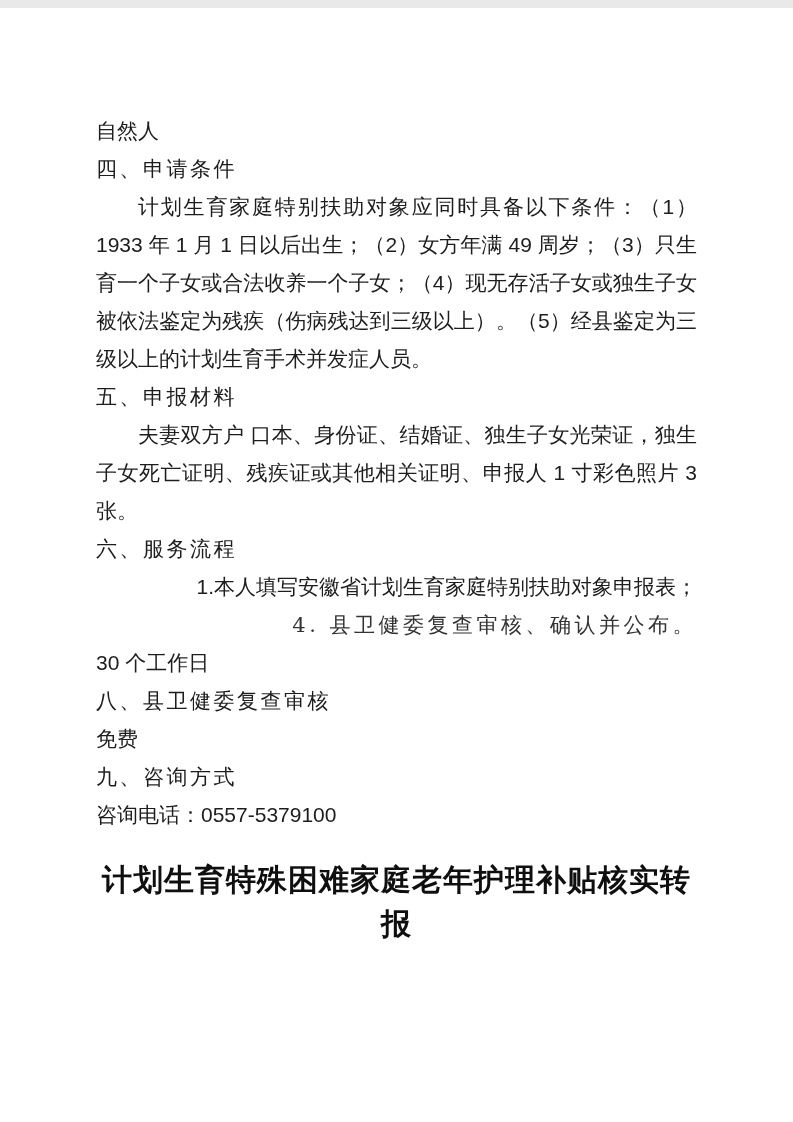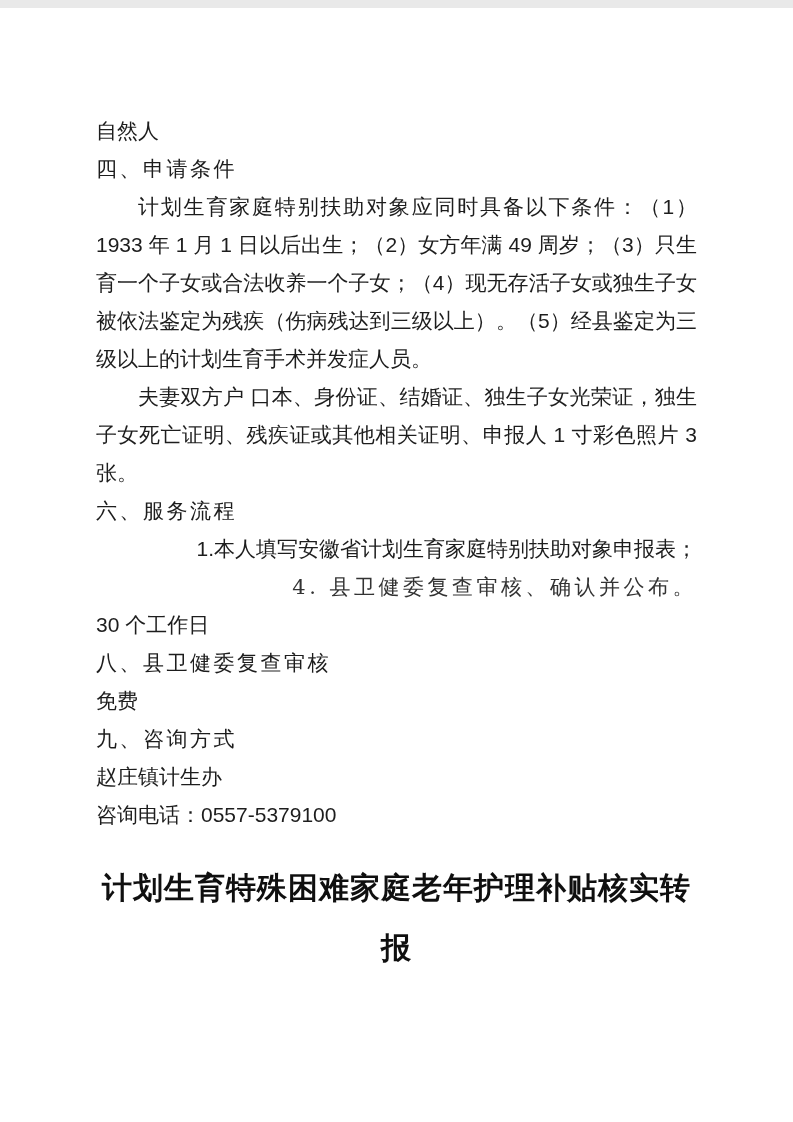--- a/index.html
+++ b/index.html
@@ -16,57 +16,57 @@
   }
   .indent{margin-left:42px;}
   .heading{margin-left:42px;letter-spacing:2.5px;font-weight:500;}
   .para{text-align:justify;text-indent:42px;}
   .step{margin-left:39px;text-align:right;}
   .kai{
     font-family:"DejaVu Serif","Liberation Serif",serif;
     letter-spacing:3.5px;color:#333333;font-weight:400;
   }
   .doc-title{
-    font-size:30px;line-height:60px;font-weight:700;
+    font-size:30px;line-height:44px;font-weight:700;
     text-align:center;margin-top:24px;letter-spacing:1px;color:#0f0f0f;
     font-family:"Liberation Sans", sans-serif;
   }
 </style>
 </head>
 <body>
 
 <div class="page">
   <div class="content">
 
     <p class="line indent">自然人</p>
 
     <h3 class="heading">四、申请条件</h3>
 
     <p class="para">计划生育家庭特别扶助对象应同时具备以下条件：（1）1933 年 1 月 1 日以后出生；（2）女方年满 49 周岁；（3）只生育一个子女或合法收养一个子女；（4）现无存活子女或独生子女被依法鉴定为残疾（伤病残达到三级以上）。（5）经县鉴定为三级以上的计划生育手术并发症人员。</p>
 
+    <h3 class="heading">五、申报材料</h3>
 
     <p class="para">夫妻双方户 口本、身份证、结婚证、独生子女光荣证，独生子女死亡证明、残疾证或其他相关证明、申报人 1 寸彩色照片 3 张。</p>
 
     <h3 class="heading">六、服务流程</h3>
 
     <p class="line step">1.本人填写安徽省计划生育家庭特别扶助对象申报表；</p>
 
 
 
     <p class="line step kai">4. 县卫健委复查审核、确认并公布。</p>
 
 
     <p class="line indent">30 个工作日</p>
 
     <h3 class="heading">八、县卫健委复查审核</h3>
 
     <p class="line indent">免费</p>
 
     <h3 class="heading">九、咨询方式</h3>
 
-    <p class="line indent">赵庄镇计生办</p>
 
     <p class="line indent">咨询电话：0557-5379100</p>
 
     <h1 class="doc-title">计划生育特殊困难家庭老年护理补贴核实转报</h1>
 
   </div>
 </div>
 
 </body></html>

